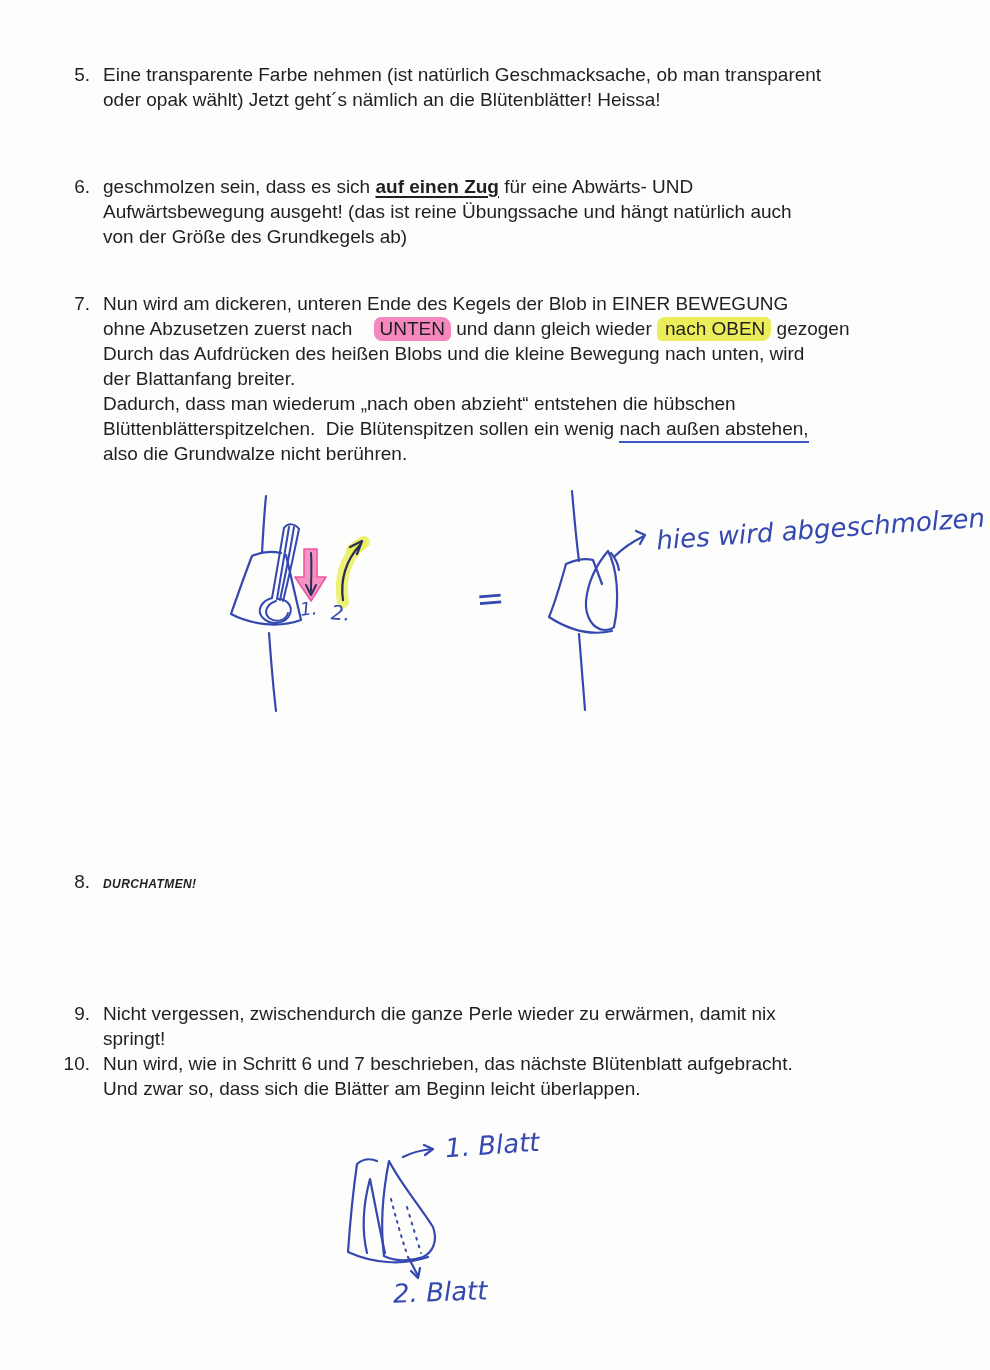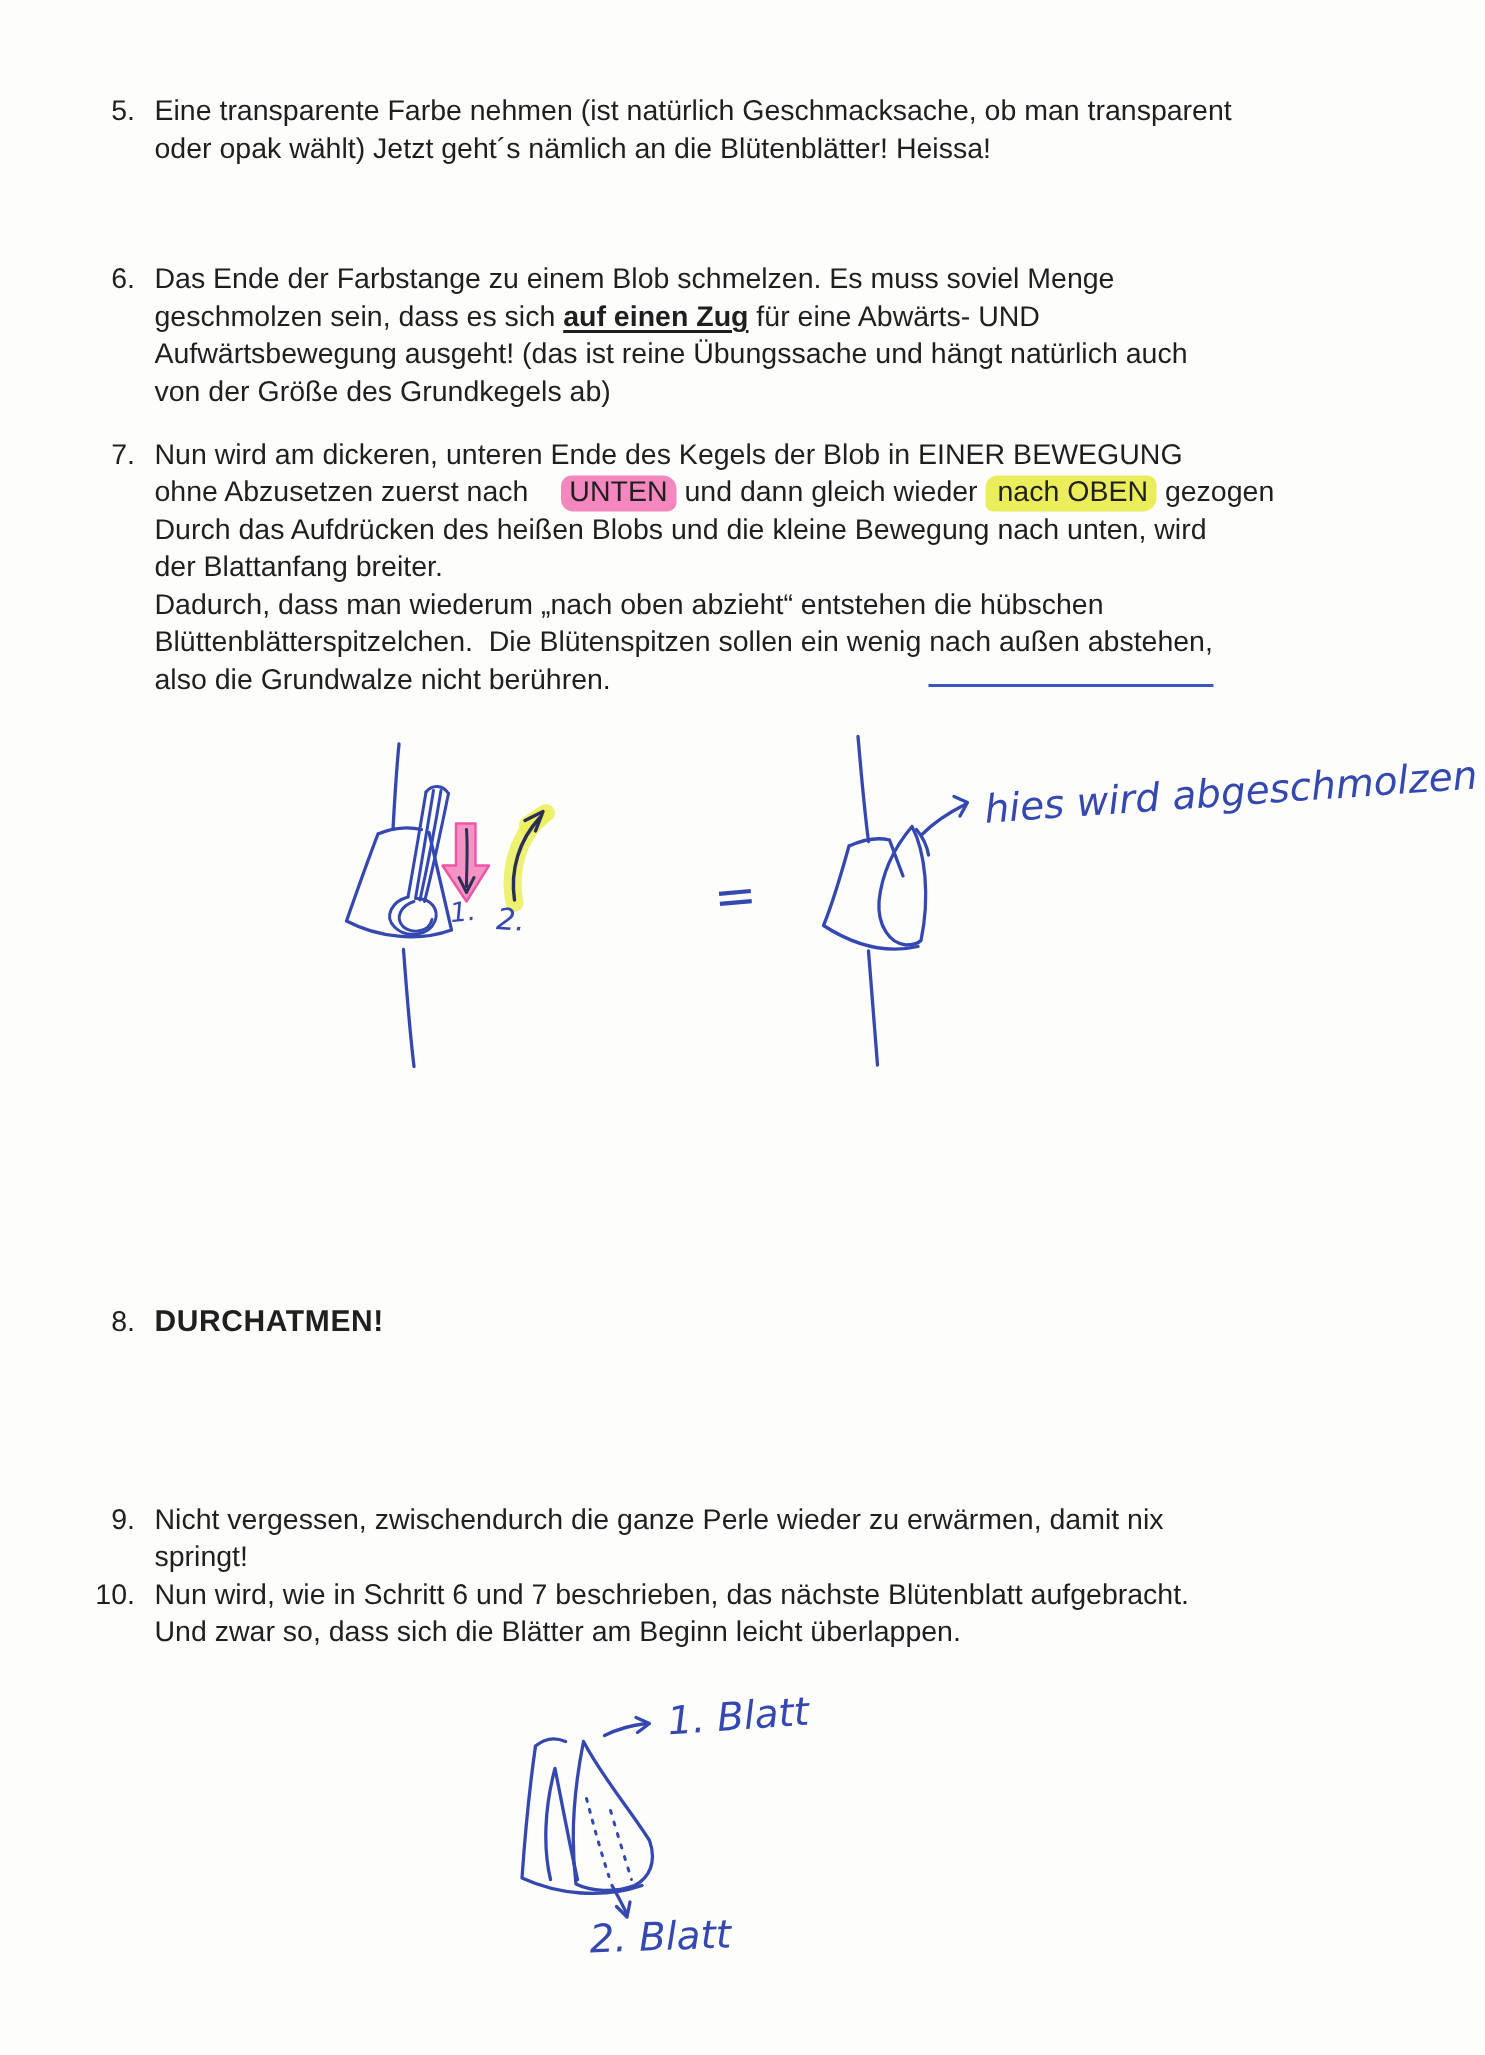--- a/index.html
+++ b/index.html
@@ -10,25 +10,25 @@
     color:var(--text-ink,#1f1f1f);
   }
   .page{position:absolute;inset:0;}
   .step{position:absolute;display:flex;left:48px;width:860px;}
   .step .num{
     flex:0 0 42px;text-align:right;padding-right:13px;
     font-size:19px;line-height:25px;
   }
   .step .body{flex:1;font-size:19px;line-height:25px;}
   .step .line{white-space:pre-wrap;}
-  .bold{font-weight:700;font-size:20px;letter-spacing:.4px;}
+  .bold{font-weight:700;font-size:12px;letter-spacing:.4px;font-style:italic;}
   .u-print{text-decoration:underline;text-decoration-thickness:1.5px;text-underline-offset:3px;font-weight:bold;}
   .u-hand{
     border-bottom:2.5px solid var(--underline-blue,#3a57c4);
-    padding-bottom:17px;
+    padding-bottom:2px;
     margin-top:37px;
   }
   .hl-pink{
     background:var(--highlight-pink,#f488be);
     padding:1px 6px 2px 6px;border-radius:7px 9px 6px 8px;margin-left:16px;
   }
   .hl-yellow{
     background:var(--highlight-yellow,#ebee5a);
     padding:1px 6px 2px 8px;border-radius:8px 6px 9px 5px;
   }
@@ -47,21 +47,20 @@
   <div class="step" style="top:62px">
       <span class="num">5.</span>
       <div class="body">
         <div class="line"><span>Eine transparente Farbe nehmen (ist natürlich Geschmacksache, ob man transparent</span></div>
         <div class="line"><span>oder opak wählt) Jetzt geht´s nämlich an die Blütenblätter! Heissa!</span></div>
       </div>
     </div>
   <div class="step" style="top:174px">
       <span class="num">6.</span>
       <div class="body">
-        <div class="line"><span>Das Ende der Farbstange zu einem Blob schmelzen. Es muss soviel Menge</span></div>
         <div class="line"><span>geschmolzen sein, dass es sich </span><span class="u-print">auf einen Zug</span><span> für eine Abwärts- UND</span></div>
         <div class="line"><span>Aufwärtsbewegung ausgeht! (das ist reine Übungssache und hängt natürlich auch</span></div>
         <div class="line"><span>von der Größe des Grundkegels ab)</span></div>
       </div>
     </div>
   <div class="step" style="top:291px">
       <span class="num">7.</span>
       <div class="body">
         <div class="line"><span>Nun wird am dickeren, unteren Ende des Kegels der Blob in EINER BEWEGUNG</span></div>
         <div class="line"><span>ohne Abzusetzen zuerst nach </span><span class="hl-pink">UNTEN</span><span> und dann gleich wieder </span><span class="hl-yellow">nach OBEN</span><span> gezogen</span></div>

